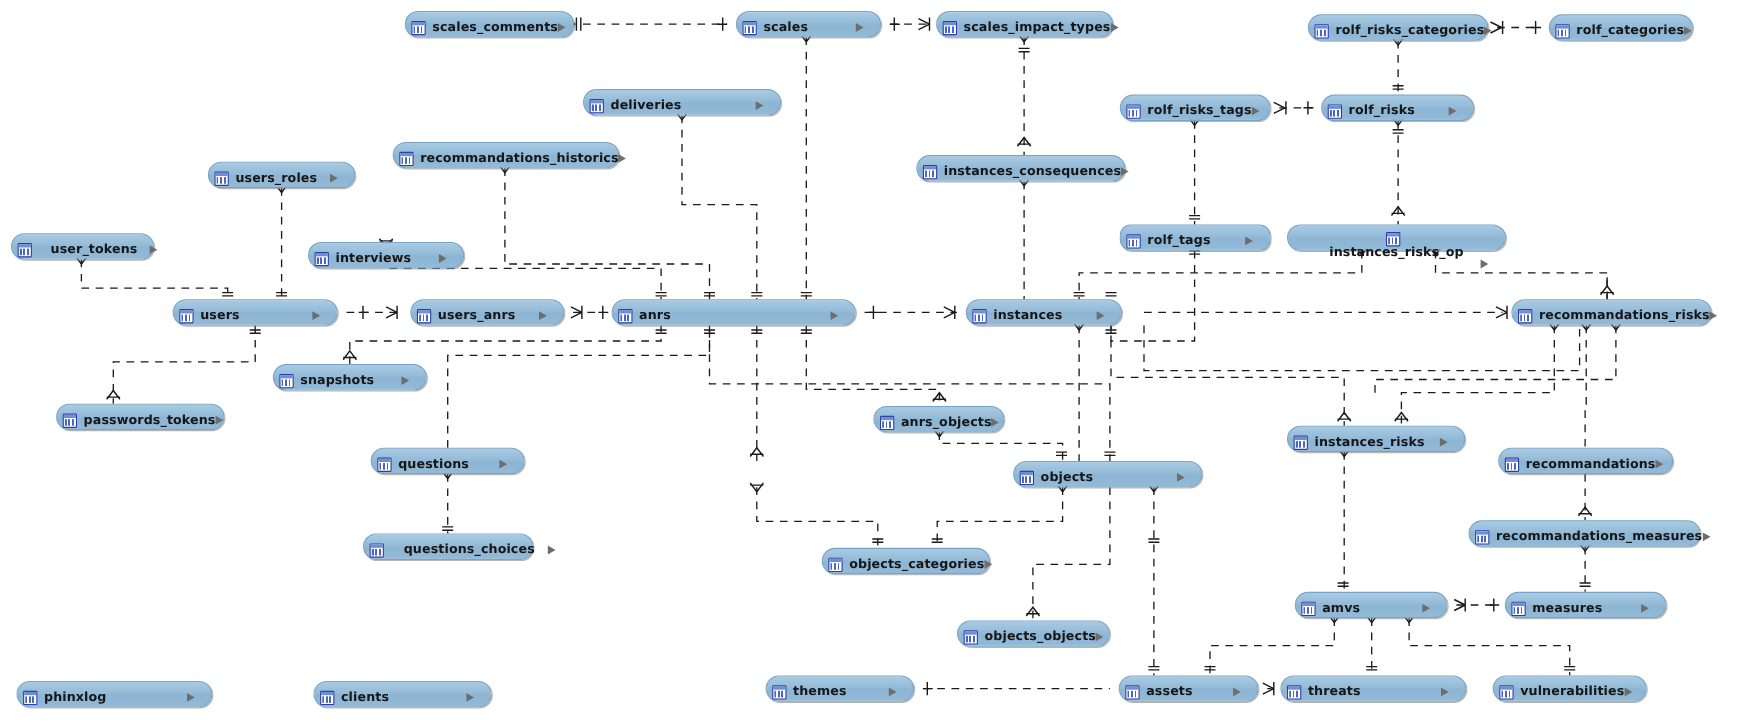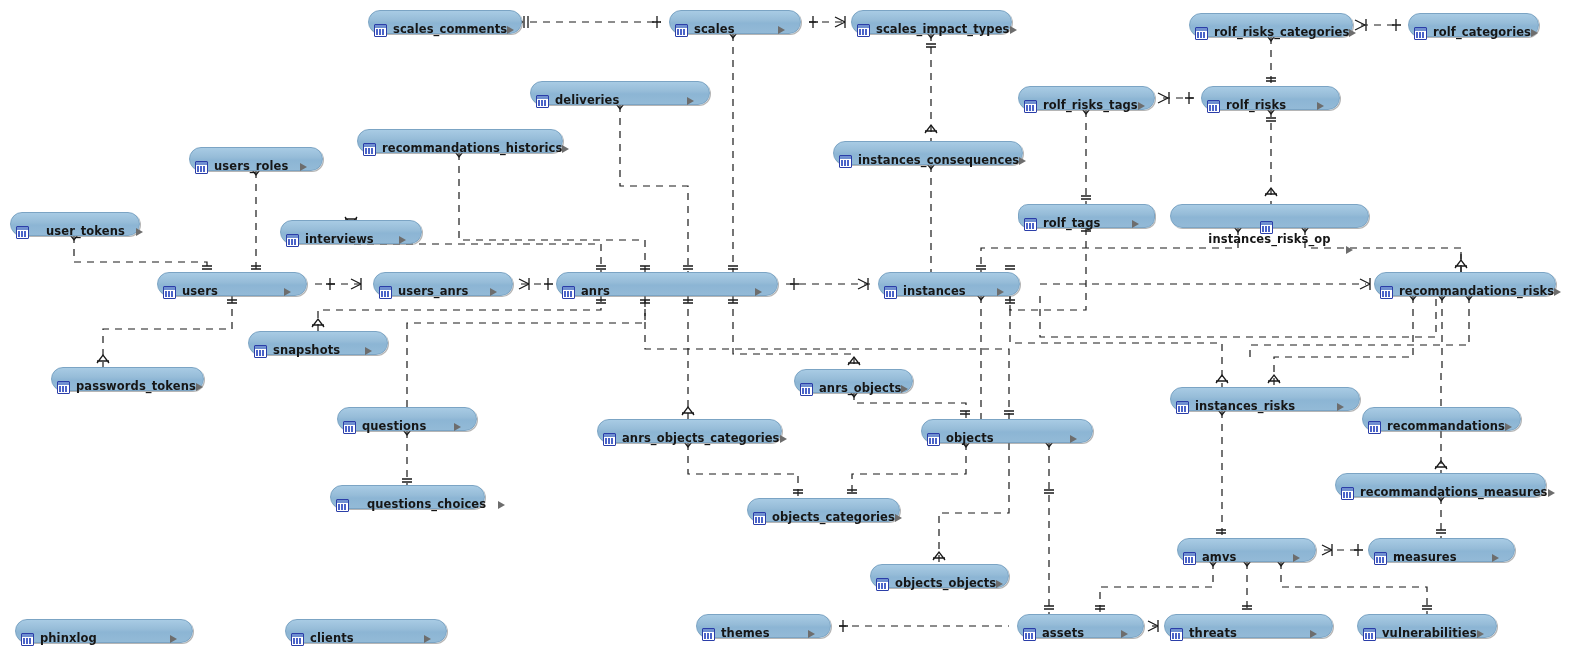--- a/index.html
+++ b/index.html
@@ -29,21 +29,21 @@
   .table-node {
     position: absolute;
     height: 24px;
     box-sizing: border-box;
     border-radius: 12px;
     background: linear-gradient(to bottom, #a8cbe4 0%, #96bcd8 42%, #8cb5d4 55%, #93bad7 100%);
     border: 1px solid #7ba4c4;
     box-shadow: 1px 1px 0 rgba(120,120,120,0.55);
     display: flex;
     align-items: center;
-    padding: 16px 5px 0 5px;
+    padding: 6px 5px 0 5px;
     z-index: 5;
   }
   .tbl-icon {
     width: 13px;
     height: 13px;
     flex: 0 0 13px;
     margin-right: 6px;
     border: 1px solid #2b3ea8;
     background: #ffffff;
     box-sizing: border-box;
@@ -412,40 +412,35 @@
   <div class="table-node" style="left:51px;top:367px;width:153px;">
     <span class="tbl-icon"></span>
     <span class="tbl-label">passwords_tokens</span>
     <span class="tbl-arrow"></span>
   </div>
   <div class="table-node" style="left:794px;top:369px;width:119px;">
     <span class="tbl-icon"></span>
     <span class="tbl-label">anrs_objects</span>
     <span class="tbl-arrow"></span>
   </div>
-  <div class="table-node" style="left:1170px;top:387px;width:190px;">
+  <div class="table-node" style="left:1170px;top:387px;width:162px;">
     <span class="tbl-icon"></span>
     <span class="tbl-label">instances_risks</span>
     <span class="tbl-arrow"></span>
   </div>
   <div class="table-node" style="left:337px;top:407px;width:140px;">
     <span class="tbl-icon"></span>
     <span class="tbl-label">questions</span>
     <span class="tbl-arrow"></span>
   </div>
   <div class="table-node" style="left:1362px;top:407px;width:159px;">
     <span class="tbl-icon"></span>
     <span class="tbl-label">recommandations</span>
     <span class="tbl-arrow"></span>
   </div>
-  <div class="table-node" style="left:597px;top:419px;width:185px;">
-    <span class="tbl-icon"></span>
-    <span class="tbl-label">anrs_objects_categories</span>
-    <span class="tbl-arrow"></span>
-  </div>
   <div class="table-node" style="left:921px;top:419px;width:172px;">
     <span class="tbl-icon"></span>
     <span class="tbl-label">objects</span>
     <span class="tbl-arrow"></span>
   </div>
   <div class="table-node" style="left:1335px;top:473px;width:211px;">
     <span class="tbl-icon"></span>
     <span class="tbl-label">recommandations_measures</span>
     <span class="tbl-arrow"></span>
   </div>

